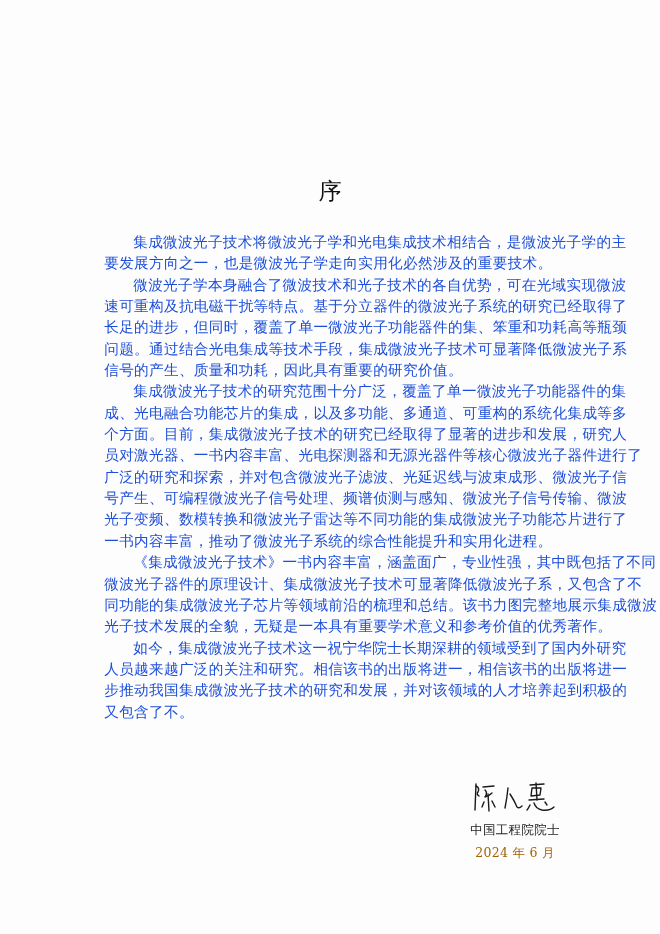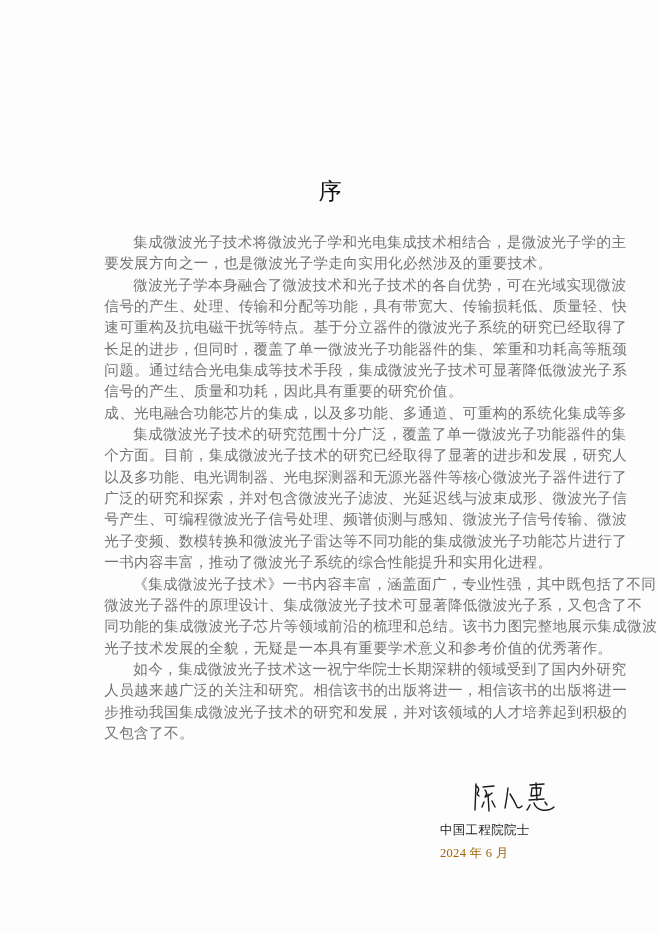--- a/index.html
+++ b/index.html
@@ -41,43 +41,42 @@
       width: 509px;
     }
     .para {
       margin: 0;
       font-size: 14.6px;
       line-height: 21.35px;
       text-indent: 2em;
       text-align: justify;
       text-align-last: left;
       letter-spacing: 0.35px;
-      color: #737373;
+      color: #1d4ed8;
     }
     .line {
       display: block;
       white-space: nowrap;
       text-align: justify;
       text-align-last: justify;
       height: 21.35px;
       overflow: visible;
     }
     .line.last {
       text-align-last: left;
     }
     .line.indent {
       padding-left: 29px;
     }
     .sign-block {
       position: absolute;
       left: 440px;
       top: 780px;
       width: 150px;
-      text-align: left;
-      font-family: Liberation Serif, serif;
+      text-align: center;
     }
     .signature {
       display: block;
       margin: 0 auto;
       width: 90px;
       height: 34px;
     }
     .affil {
       display: block;
       font-size: 12.5px;
@@ -104,32 +103,31 @@
 
   <div class="body">
 
     <p class="para">
       <span class="line indent">集成微波光子技术将微波光子学和光电集成技术相结合，是微波光子学的主</span>
       <span class="line last">要发展方向之一，也是微波光子学走向实用化必然涉及的重要技术。</span>
     </p>
 
     <p class="para">
       <span class="line indent">微波光子学本身融合了微波技术和光子技术的各自优势，可在光域实现微波</span>
-      <span class="line">信号的产生、处理、传输和分配等功能，具有带宽大、传输损耗低、质量轻、快</span>
       <span class="line">速可重构及抗电磁干扰等特点。基于分立器件的微波光子系统的研究已经取得了</span>
       <span class="line">长足的进步，但同时，覆盖了单一微波光子功能器件的集、笨重和功耗高等瓶颈</span>
       <span class="line">问题。通过结合光电集成等技术手段，集成微波光子技术可显著降低微波光子系</span>
       <span class="line last">信号的产生、质量和功耗，因此具有重要的研究价值。</span>
     </p>
 
     <p class="para">
+      <span class="line indent">集成微波光子技术的研究范围十分广泛，覆盖了单一微波光子功能器件的集</span>
       <span class="line">成、光电融合功能芯片的集成，以及多功能、多通道、可重构的系统化集成等多</span>
-      <span class="line indent">集成微波光子技术的研究范围十分广泛，覆盖了单一微波光子功能器件的集</span>
       <span class="line">个方面。目前，集成微波光子技术的研究已经取得了显著的进步和发展，研究人</span>
-      <span class="line">以及多功能、电光调制器、光电探测器和无源光器件等核心微波光子器件进行了</span>
+      <span class="line">员对激光器、一书内容丰富、光电探测器和无源光器件等核心微波光子器件进行了</span>
       <span class="line">广泛的研究和探索，并对包含微波光子滤波、光延迟线与波束成形、微波光子信</span>
       <span class="line">号产生、可编程微波光子信号处理、频谱侦测与感知、微波光子信号传输、微波</span>
       <span class="line">光子变频、数模转换和微波光子雷达等不同功能的集成微波光子功能芯片进行了</span>
       <span class="line last">一书内容丰富，推动了微波光子系统的综合性能提升和实用化进程。</span>
     </p>
 
     <p class="para">
       <span class="line indent">《集成微波光子技术》一书内容丰富，涵盖面广，专业性强，其中既包括了不同</span>
       <span class="line">微波光子器件的原理设计、集成微波光子技术可显著降低微波光子系，又包含了不</span>
       <span class="line">同功能的集成微波光子芯片等领域前沿的梳理和总结。该书力图完整地展示集成微波</span>

